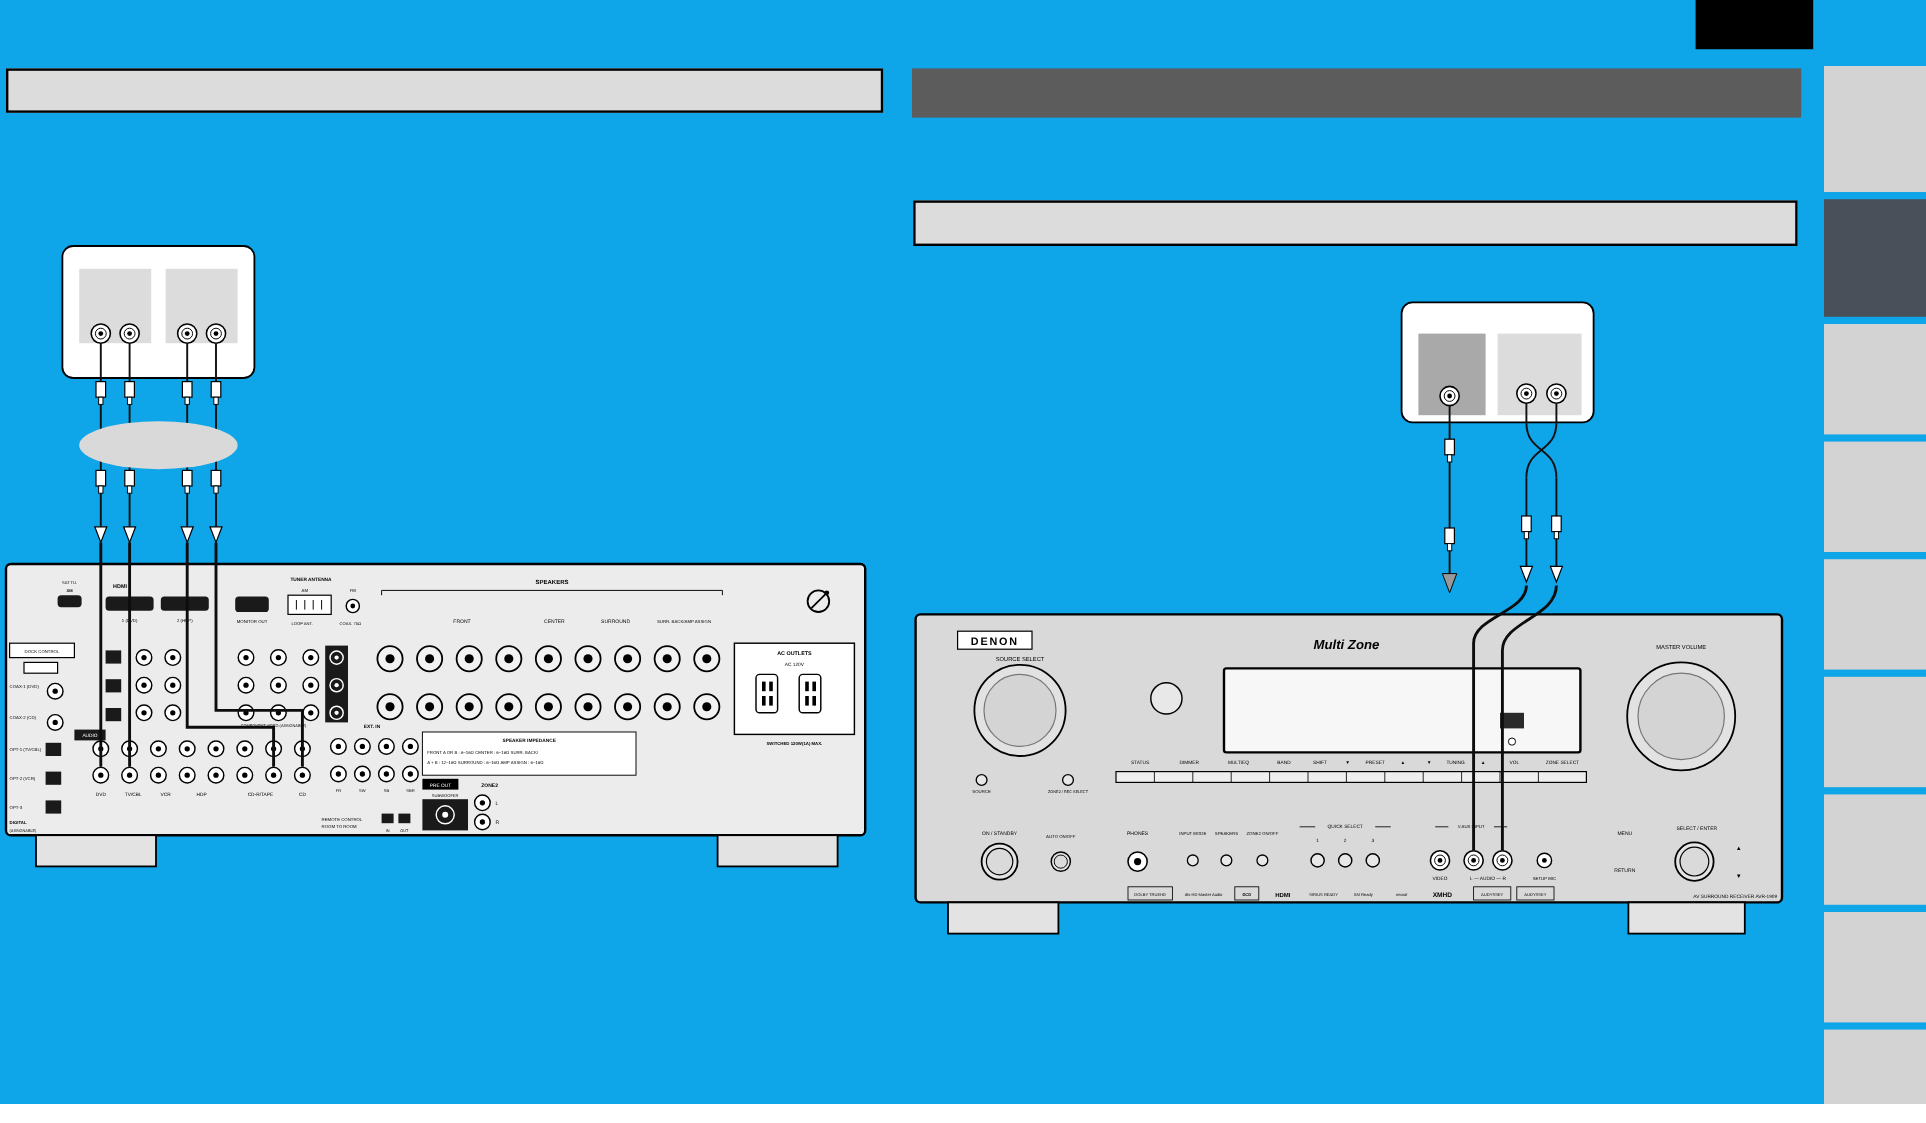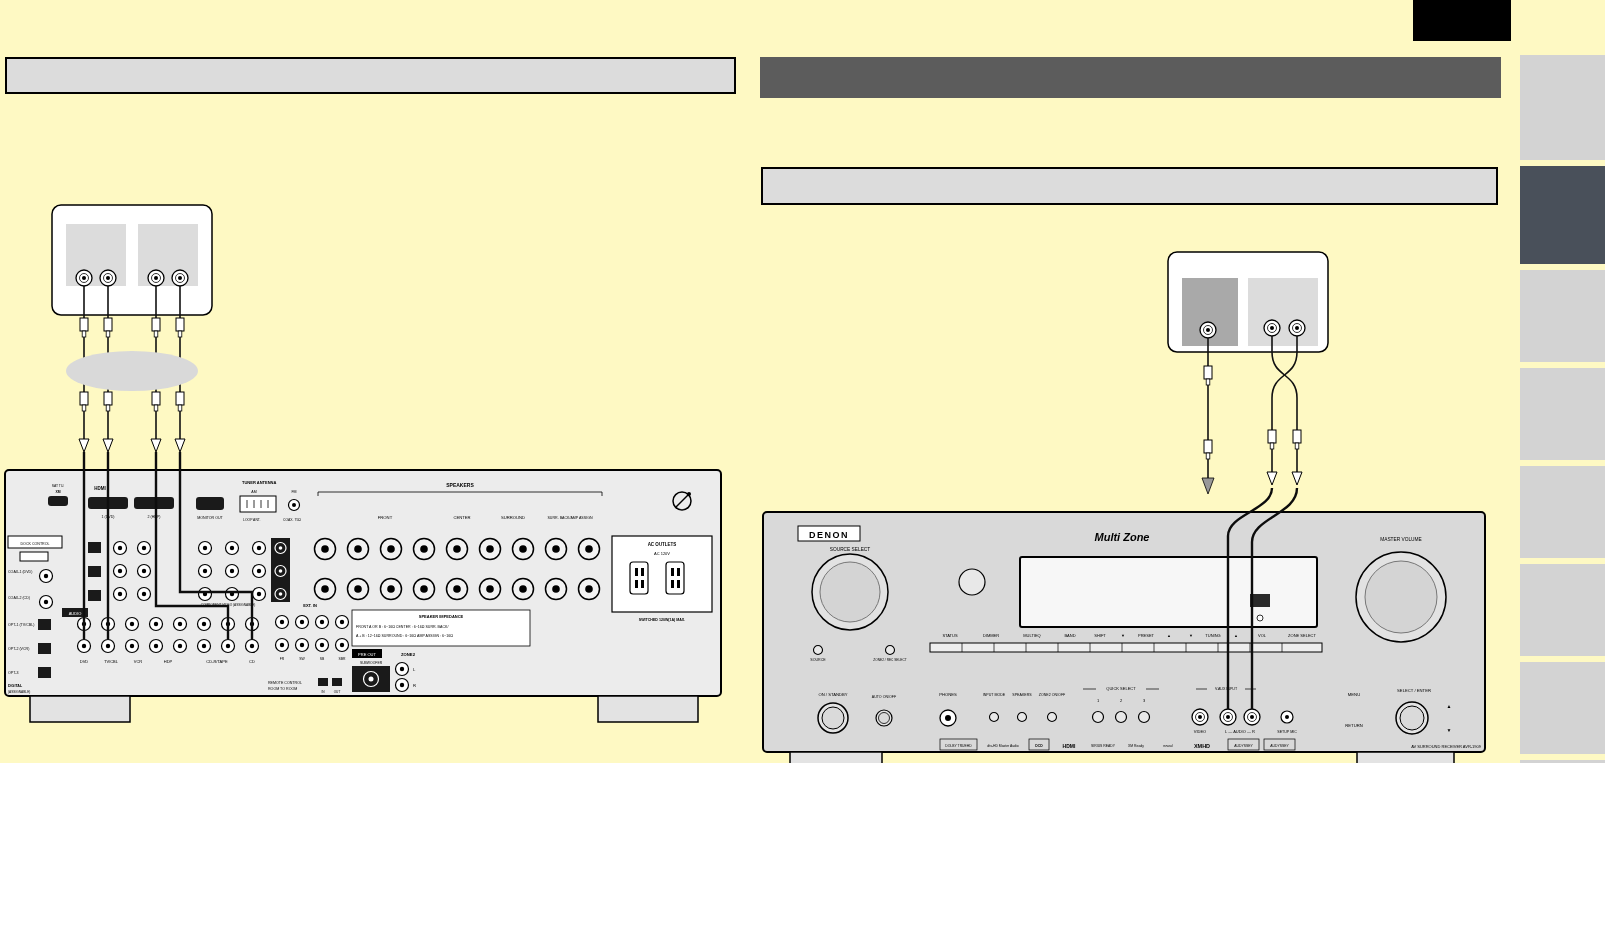--- a/index.html
+++ b/index.html
@@ -1,17 +1,17 @@
 <!DOCTYPE html>
 <html><head>
 <meta charset="utf-8">
 <style>
   *{box-sizing:border-box}
   html,body{margin:0;padding:0;background:#fff}
-  .page{position:relative;width:1605px;height:763px;background:#fef9c3;overflow:hidden;font-family:"Liberation Sans",sans-serif}
+  .page{position:relative;width:1605px;height:920px;background:#0ea5e9;overflow:hidden;font-family:"Liberation Sans",sans-serif}
   .corner-tab{position:absolute;left:1413px;top:0;width:98px;height:41px;background:#000}
   .tab{position:absolute;left:1520px;width:85px;background:#d3d3d3}
   .tab.active{background:#49505a}
   .hbar{position:absolute;left:5px;top:57px;width:731px;height:37px;background:#dcdcdc;border:2px solid #000}
   .hbar-dark{position:absolute;left:760px;top:57px;width:741px;height:41px;background:#5c5c5c}
   .hbar-sub{position:absolute;left:761px;top:167px;width:737px;height:38px;background:#dcdcdc;border:2px solid #000}
   svg.overlay{position:absolute;left:0;top:0}
   svg text{font-family:"Liberation Sans",sans-serif;fill:#000}
   .t32{font-size:3.2px}.t34{font-size:3.4px}.t36{font-size:3.6px}
   .t4{font-size:4px}.t42{font-size:4.2px}.t45{font-size:4.5px}.t48{font-size:4.8px}

